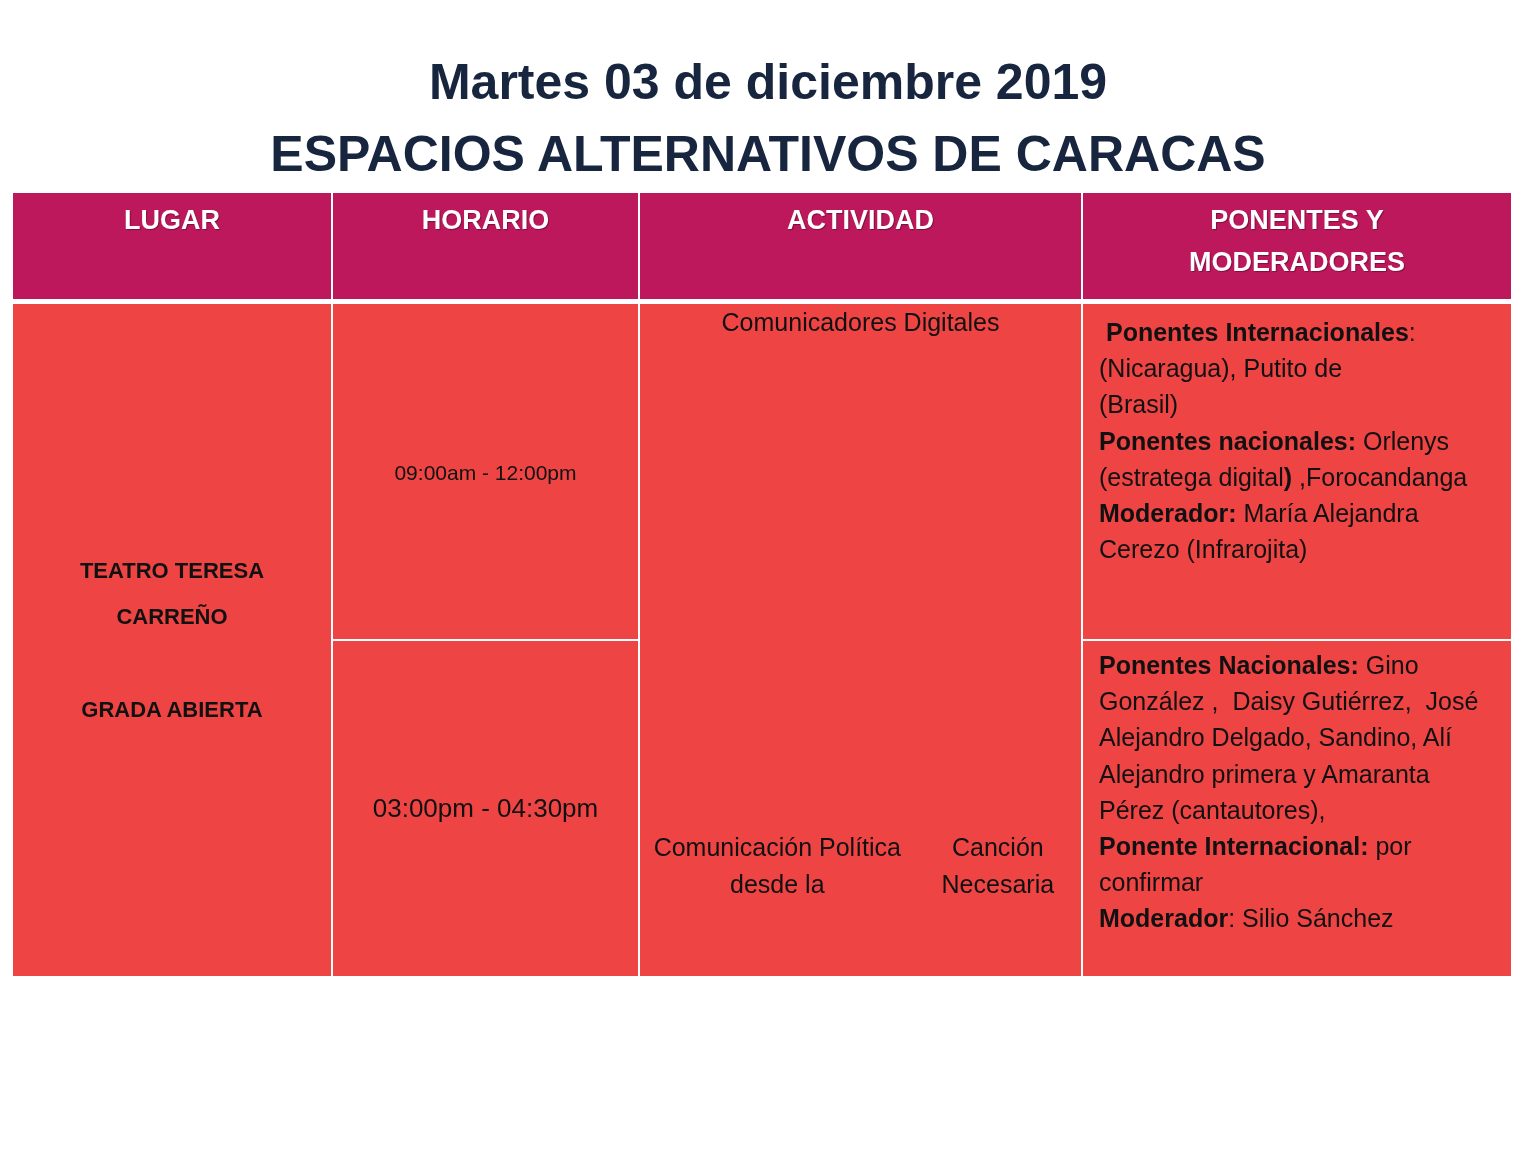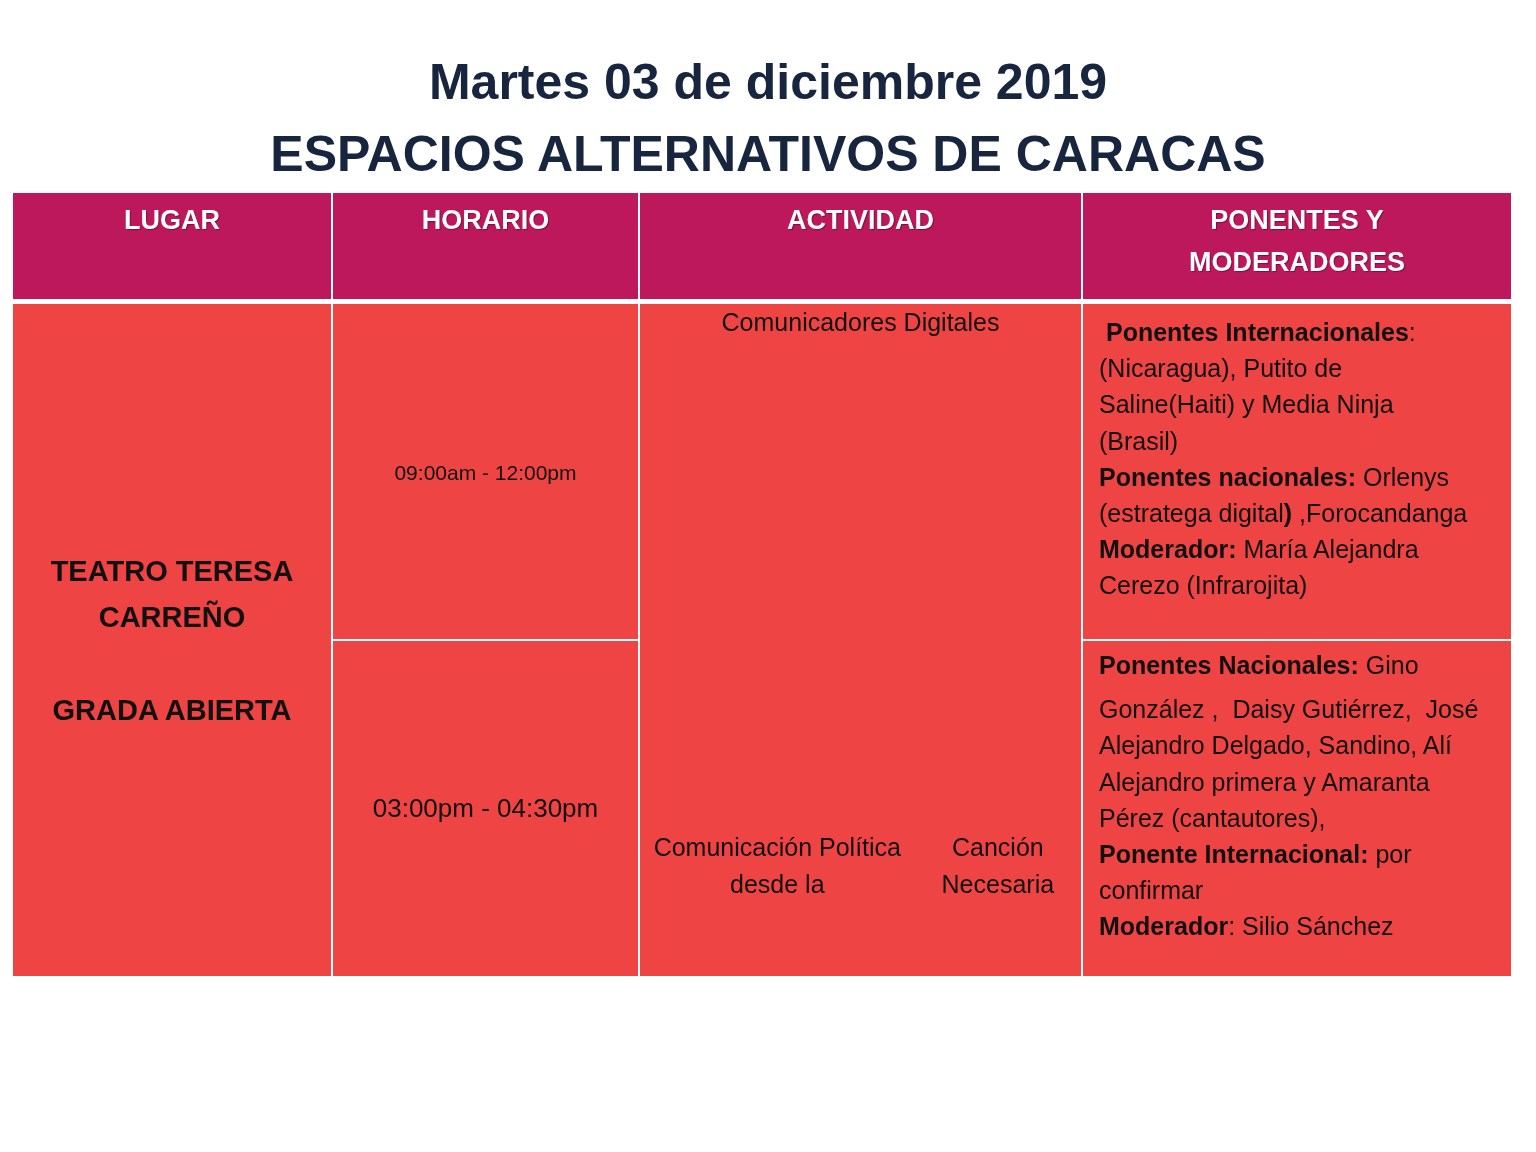--- a/index.html
+++ b/index.html
@@ -15,21 +15,21 @@
   .title.t2 { top: 124px; font-size: 50px; line-height: 60px; }
   .tbl { position: absolute; left: 13px; top: 193px; width: 1498px; }
   .cell { position: absolute; box-sizing: border-box; }
   .hdr {
     background: #be185d; color: #ffffff; font-weight: bold;
     font-size: 27px; line-height: 42px; text-align: center;
     padding-top: 6px; text-shadow: 1px 1px 1px rgba(0,0,0,0.35);
   }
   .bd { background: #ef4444; color: #111111; }
   .center { display: flex; align-items: center; justify-content: center; text-align: center; }
-  .lugar { font-weight: bold; font-size: 29px; line-height: 46px; flex-direction: column; }
+  .lugar { font-weight: bold; font-size: 22px; line-height: 46px; flex-direction: column; }
   .lugar .gap { height: 47px; }
   .time1 { font-size: 21px; }
   .time2 { font-size: 26px; }
   .act { font-size: 25px; line-height: 37px; align-items: flex-start; }
   .pon { font-size: 25px; line-height: 36.2px; padding: 10px 10px 0 16px; }
   .pon b { font-weight: bold; }
   .pon .ln { display: block; white-space: nowrap; }
 </style>
 </head>
 <body>
@@ -62,38 +62,37 @@
 
   <div class="cell bd center time1" style="left:320px;top:111px;width:305px;height:335px;padding-top:2px;">
     <span>09:00am - 12:00pm</span>
   </div>
   <div class="cell bd center act" style="left:627px;top:111px;width:441px;height:382px;">
     <span>Comunicadores Digitales</span>
   </div>
   <div class="cell bd pon" style="left:1070px;top:111px;width:428px;height:335px;">
     <span class="ln">&nbsp;<b>Ponentes  Internacionales</b><span>:</span></span>
     <span class="ln">(Nicaragua), Putito de</span>
-    <span class="ln">Saline(Haiti) y Media Ninja</span>
     <span class="ln">(Brasil)</span>
     <span class="ln"><b>Ponentes nacionales:</b><span> Orlenys</span></span>
     <span class="ln"><span>(estratega digital</span><b>)</b><span> ,Forocandanga</span></span>
     <span class="ln"><b>Moderador:</b><span> María Alejandra</span></span>
     <span class="ln">Cerezo (Infrarojita)</span>
   </div>
 
   <div class="cell bd center time2" style="left:320px;top:448px;width:305px;height:335px;">
     <span>03:00pm - 04:30pm</span>
   </div>
   <div class="cell bd center act" style="left:627px;top:448px;width:441px;height:335px;padding-top:115px;flex-direction:row;justify-content:flex-start;align-items:center;">
     <div>Comunicación Política desde la</div>
     <div>Canción Necesaria</div>
   </div>
   <div class="cell bd pon" style="left:1070px;top:448px;width:428px;height:335px;padding-top:6px;padding-left:16px;">
     <span class="ln"><b>Ponentes Nacionales:</b><span> Gino</span></span>
-    <span class="ln" style="white-space:pre;margin-top:8px;">González ,  Daisy Gutiérrez,  José</span>
+    <span class="ln" style="white-space:pre;">González ,  Daisy Gutiérrez,  José</span>
     <span class="ln">Alejandro Delgado, Sandino, Alí</span>
     <span class="ln">Alejandro primera y Amaranta</span>
     <span class="ln">Pérez (cantautores),</span>
     <span class="ln"><b>Ponente Internacional:</b><span> por</span></span>
     <span class="ln">confirmar</span>
     <span class="ln"><b>Moderador</b><span>: Silio Sánchez</span></span>
   </div>
 </div>
 
 </body></html>

